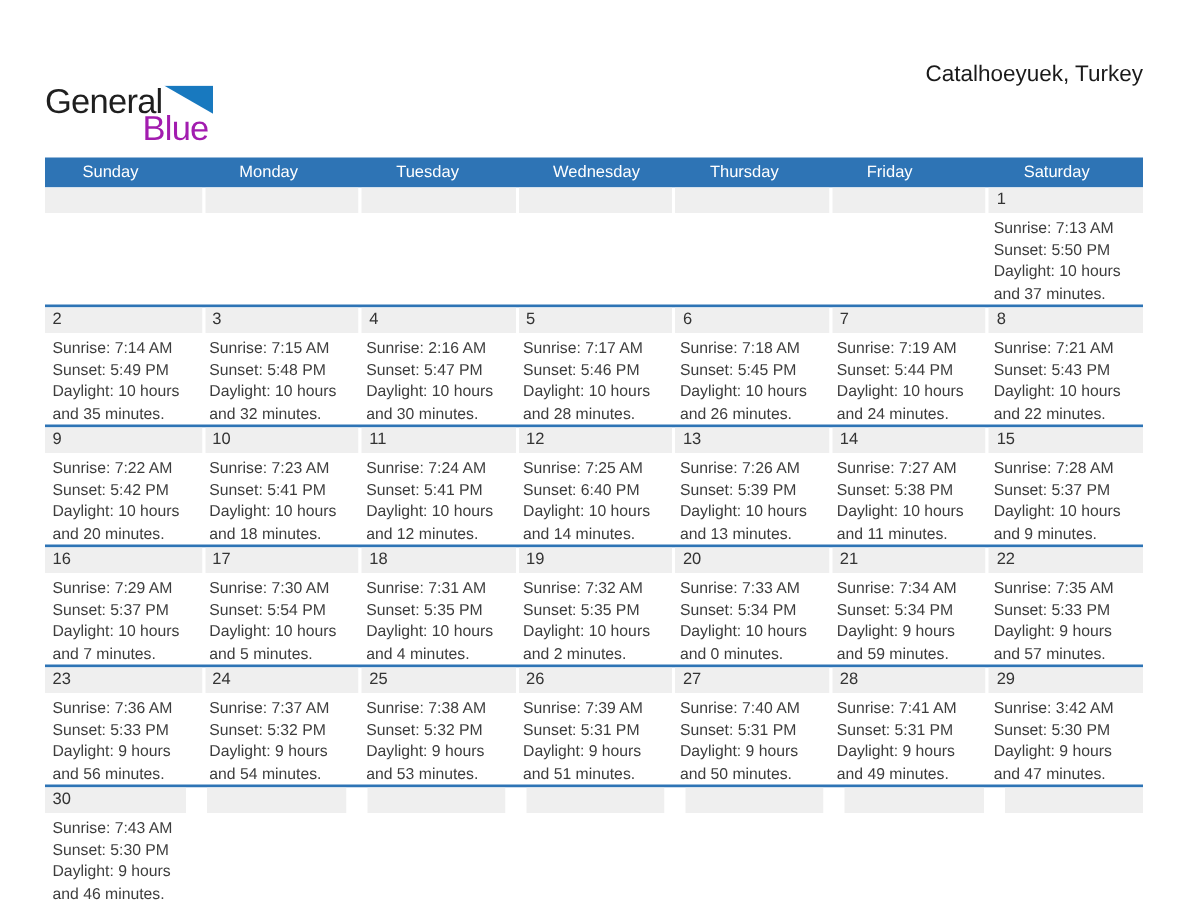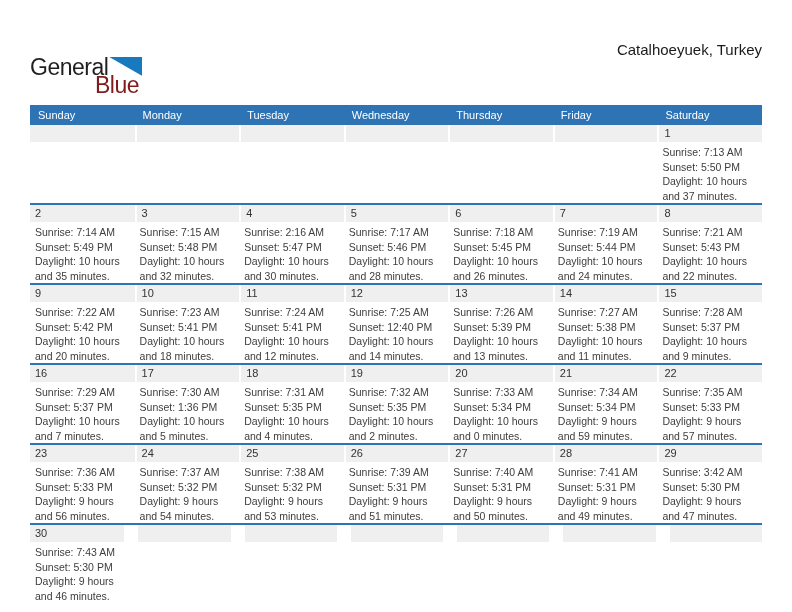--- a/index.html
+++ b/index.html
@@ -15,34 +15,34 @@
 
   
   .logo { position: absolute; left: 30px; top: 44px; }
   .logo-top { font-size: 23px; color: #1f1f1f; line-height: 22px; letter-spacing: -0.5px; white-space: nowrap; margin-top: 12px; }
   .logo-triangle {
     display: inline-block; width: 33px; height: 19px;
     background: #1879BF;
     clip-path: polygon(0 0, 100% 0, 100% 100%);
     vertical-align: top; margin-left: 1px; margin-top: 1px;
   }
-  .logo-bottom { font-size: 23px; color: #7f1d1d; line-height: 20px; margin-top: -3px; padding-left: 65px; letter-spacing: -0.5px; }
+  .logo-bottom { font-size: 23px; color: #a21caf; line-height: 20px; margin-top: -3px; padding-left: 65px; letter-spacing: -0.5px; }
 
   
   .title-block { position: absolute; right: 30px; top: 34px; text-align: right; }
   .month-title { font-size: 29px; color: #000000; line-height: 34px; font-weight: normal; margin: 0; }
   .location-subtitle { font-size: 15px; color: #1a1a1a; line-height: 18px; margin-top: 7px; text-align: center; }
 
   
   .calendar { position: absolute; left: 30px; top: 105px; width: 732px; }
   .weekday-header {
     display: grid; grid-template-columns: repeat(7, 1fr);
     background: #2E74B5; height: 20px; align-items: center;
   }
-  .weekday-header .weekday { color: #ffffff; font-size: 11px; padding-left: 8px; }
+  .weekday-header .weekday { color: #ffffff; font-size: 11px; padding-left: 25px; }
 
   .week {
     display: grid; grid-template-columns: repeat(7, 1fr);
     min-height: 72px;
     border-bottom: 2px solid #2E74B5;
     background: #ffffff;
   }
   .week:last-child { border-bottom: none; gap: 12px; }
 
   .cell { overflow: hidden; }
@@ -210,21 +210,21 @@
               <div>Sunrise: 7:24 AM</div>
               <div>Sunset: 5:41 PM</div>
               <div>Daylight: 10 hours</div>
               <div>and 12 minutes.</div>
             </div>
           </div>
           <div class="cell">
             <div class="day-band">12</div>
             <div class="cell-lines">
               <div>Sunrise: 7:25 AM</div>
-              <div>Sunset: 12:40 PM</div>
+              <div>Sunset: 6:40 PM</div>
               <div>Daylight: 10 hours</div>
               <div>and 14 minutes.</div>
             </div>
           </div>
           <div class="cell">
             <div class="day-band">13</div>
             <div class="cell-lines">
               <div>Sunrise: 7:26 AM</div>
               <div>Sunset: 5:39 PM</div>
               <div>Daylight: 10 hours</div>
@@ -257,21 +257,21 @@
               <div>Sunrise: 7:29 AM</div>
               <div>Sunset: 5:37 PM</div>
               <div>Daylight: 10 hours</div>
               <div>and 7 minutes.</div>
             </div>
           </div>
           <div class="cell">
             <div class="day-band">17</div>
             <div class="cell-lines">
               <div>Sunrise: 7:30 AM</div>
-              <div>Sunset: 1:36 PM</div>
+              <div>Sunset: 5:54 PM</div>
               <div>Daylight: 10 hours</div>
               <div>and 5 minutes.</div>
             </div>
           </div>
           <div class="cell">
             <div class="day-band">18</div>
             <div class="cell-lines">
               <div>Sunrise: 7:31 AM</div>
               <div>Sunset: 5:35 PM</div>
               <div>Daylight: 10 hours</div>

